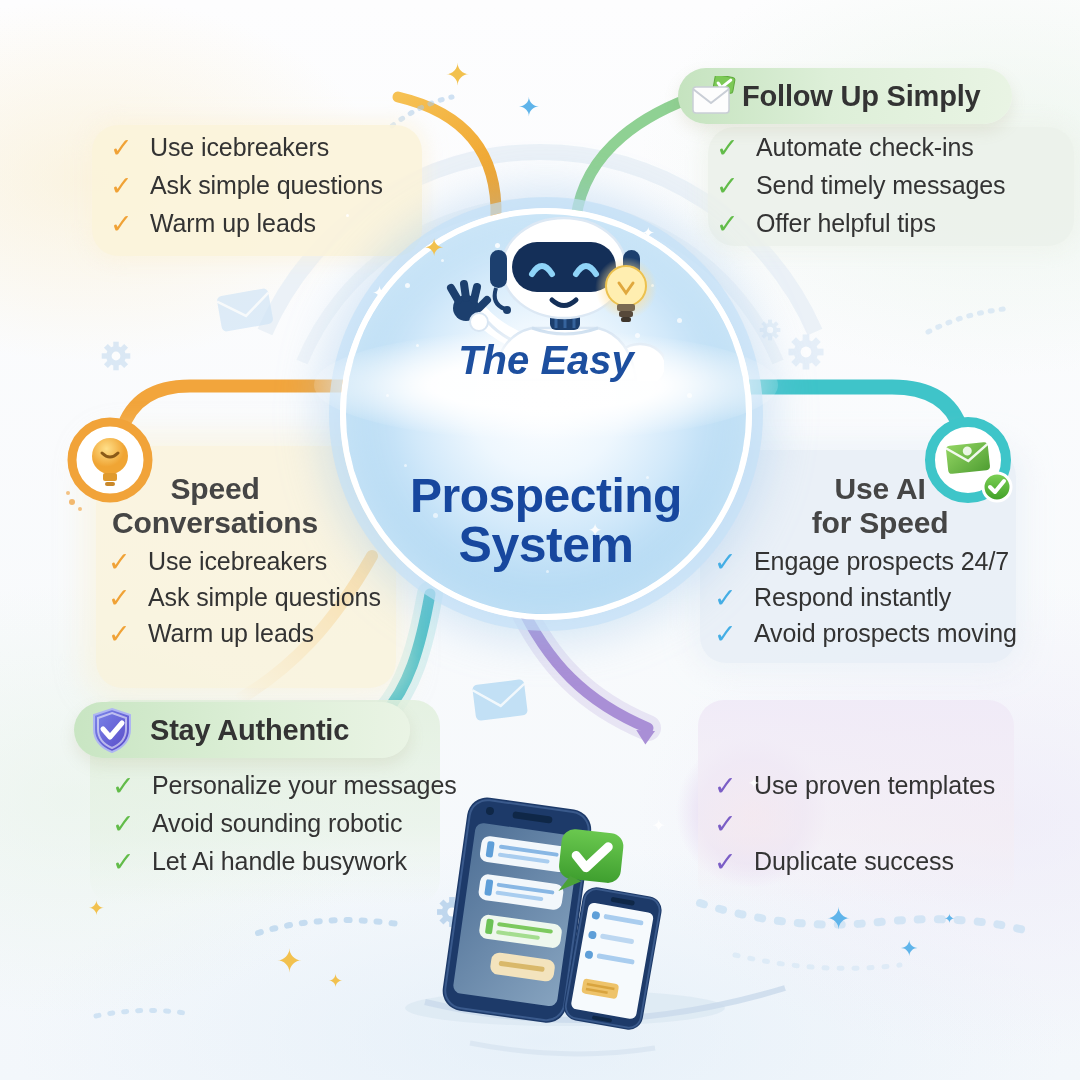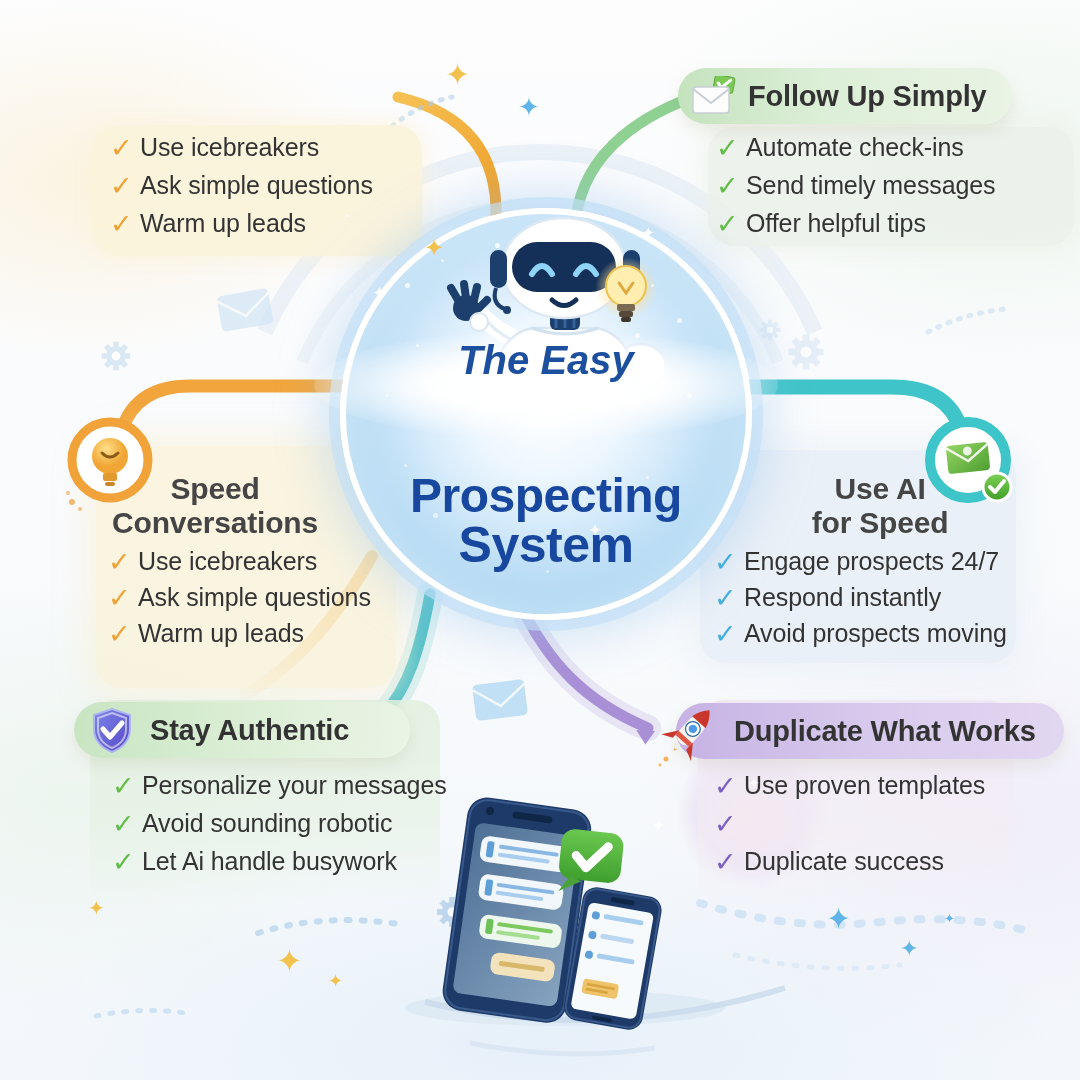--- a/index.html
+++ b/index.html
@@ -15,21 +15,21 @@
       linear-gradient(180deg,#fdfdfe 0%,#f8fafc 60%,#f3f7fb 100%);
   }
   svg{display:block}
   .abs{position:absolute;}
   
   .pill{position:absolute;display:flex;align-items:center;height:56px;border-radius:28px;
         box-shadow:0 7px 16px rgba(150,140,90,.14);}
   .pill .ttl{font-size:29px;font-weight:bold;color:#333;letter-spacing:-.2px;white-space:nowrap;}
   .pill-tl{left:76px;top:70px;width:332px;padding-left:16px;gap:12px;
            background:linear-gradient(90deg,#f6c45c 0%,#fae3a2 22%,#fbedc2 100%);}
-  .pill-tr{left:678px;top:68px;width:320px;padding-left:14px;gap:10px;
+  .pill-tr{left:678px;top:68px;width:320px;padding-left:14px;gap:4px;
            background:linear-gradient(90deg,#c5e3bf 0%,#ddefd8 45%,#e9f4e4 100%);}
   .pill-bl{left:74px;top:702px;width:322px;padding-left:14px;gap:14px;
            background:linear-gradient(95deg,#c8e5c2 0%,#ddefd7 55%,#eaf4e5 100%);}
   .pill-br{left:676px;top:703px;width:330px;padding-left:58px;
            background:linear-gradient(90deg,#c6b2e4 0%,#d6c8ec 45%,#e2d7f1 100%);}
   
   .panel{position:absolute;border-radius:26px;}
   .panel-tl{left:92px;top:125px;width:330px;height:131px;background:rgba(251,243,218,.92);
             box-shadow:0 0 18px 6px rgba(251,243,218,.55);}
   .panel-tr{left:708px;top:127px;width:366px;height:119px;background:rgba(236,241,234,.92);
@@ -40,21 +40,21 @@
             box-shadow:0 0 24px 10px rgba(231,238,246,.55);}
   .panel-bl{left:90px;top:700px;width:350px;height:205px;
             background:linear-gradient(180deg,rgba(226,240,222,.88) 0%,rgba(228,241,226,.6) 62%,rgba(228,241,226,0) 100%);}
   .panel-br{left:698px;top:700px;width:316px;height:206px;
             background:linear-gradient(180deg,rgba(240,234,247,.92) 0%,rgba(244,237,243,.6) 66%,rgba(244,237,243,0) 100%);}
   
   .rows{position:absolute;display:flex;flex-direction:column;}
   .row{display:flex;align-items:center;height:38px;}
   .rows.tight .row{height:36px;}
   .chk{font-family:"DejaVu Sans","Liberation Sans",sans-serif;font-size:27px;font-weight:bold;width:26px;}
-  .txt{font-size:25px;color:#333;margin-left:4px;white-space:nowrap;letter-spacing:-.1px;}
+  .txt{font-size:25px;color:#333;margin-left:14px;white-space:nowrap;letter-spacing:-.1px;}
   
   .midtitle{position:absolute;text-align:center;font-weight:bold;color:#454545;font-size:30px;line-height:34px;letter-spacing:-.2px;}
   
   .circle{
     position:absolute;left:340px;top:208px;width:400px;height:400px;border-radius:50%;
     background:radial-gradient(circle at 50% 46%, #ffffff 0%, #eef7fe 26%, #d2e9fa 46%, #aad5f2 70%, #8ac2ec 88%, #7cb8e9 100%);
     border:6px solid #ffffff;
     box-shadow:0 0 0 11px rgba(195,224,247,.65), 0 0 46px 18px rgba(150,195,235,.4), inset 0 0 50px rgba(255,255,255,.55);
     z-index:3;
   }
@@ -372,37 +372,20 @@
     <div class="row">
         <span class="chk" style="color:#62BC49">✓</span>
         <span class="txt">Avoid sounding robotic</span>
       </div>
     <div class="row">
         <span class="chk" style="color:#62BC49">✓</span>
         <span class="txt">Let Ai handle busywork</span>
       </div>
   </div>
 
-  <div class="pill pill-br z4" style="position:absolute">
-    <svg class="abs" style="left:-22px;top:-2px" width="74" height="70" viewBox="0 0 74 70">
-      <g transform="rotate(42 37 33)">
-        <path d="M 31 48 Q 35 62 39 48 Q 37 55 35 57 Z" fill="#f6a03a"></path>
-        <path d="M 26 38 L 15 53 L 26 48 Z" fill="#c9372c"></path>
-        <path d="M 44 38 L 55 53 L 44 48 Z" fill="#c9372c"></path>
-        <rect x="26" y="14" width="18" height="33" rx="9" fill="#f7f3ea"></rect>
-        <path d="M 35 3 Q 42 10 44 19 L 26 19 Q 28 10 35 3 Z" fill="#c9372c"></path>
-        <rect x="26" y="39" width="18" height="5" fill="#e05546"></rect>
-        <circle cx="35" cy="28" r="8" fill="#2a6ab0"></circle>
-        <circle cx="35" cy="28" r="5.5" fill="#4e9ae6" stroke="#ffffff" stroke-width="2.5"></circle>
-      </g>
-      <circle cx="12" cy="58" r="2.5" fill="#f6a03a" opacity=".8"></circle>
-        <circle cx="6" cy="64" r="1.8" fill="#f6a03a" opacity=".6"></circle>
-    </svg>
-    <span class="ttl">Duplicate What Works</span>
-  </div>
   <div class="rows z4" style="left:714px;top:766px">
     <div class="row">
         <span class="chk" style="color:#7B5EC6">✓</span>
         <span class="txt">Use proven templates</span>
       </div>
     <div class="row">
         <span class="chk" style="color:#7B5EC6">✓</span>
       </div>
     <div class="row">
         <span class="chk" style="color:#7B5EC6">✓</span>

